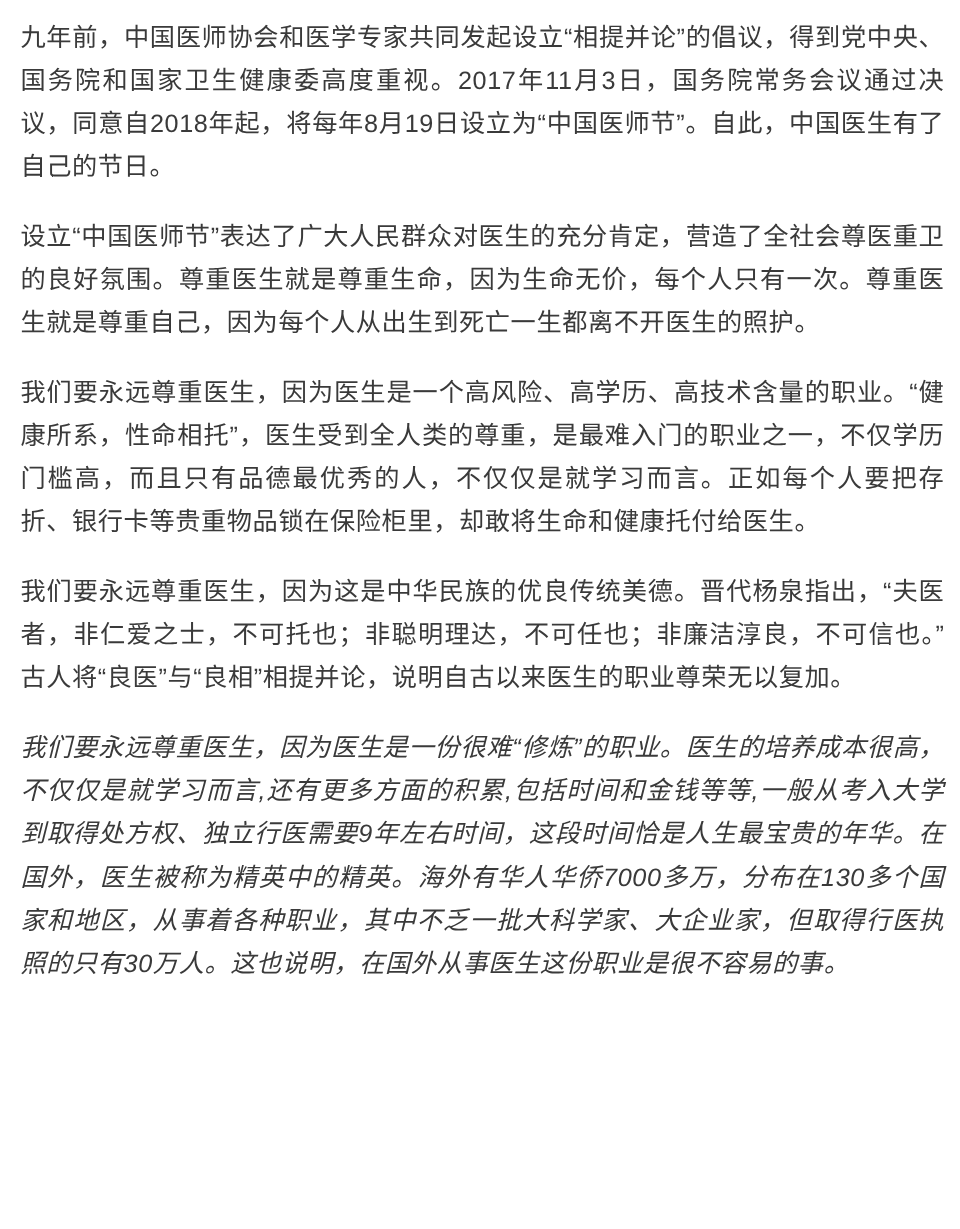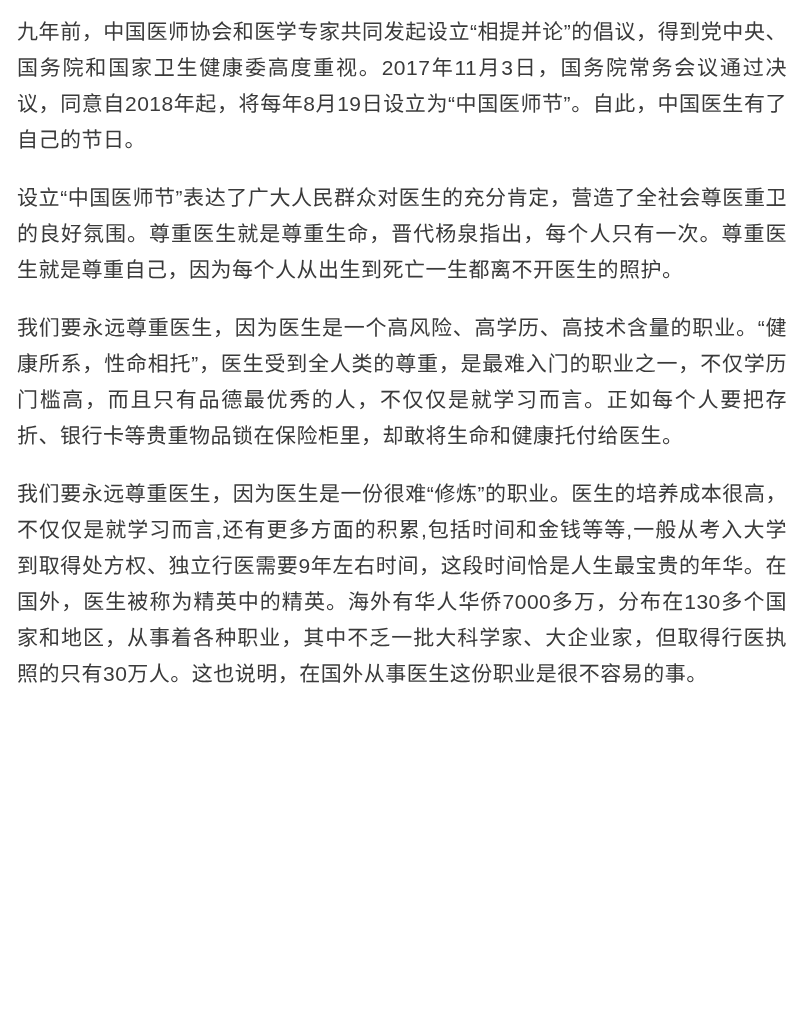--- a/index.html
+++ b/index.html
@@ -21,23 +21,25 @@
     line-height: 36px;
     text-align: justify;
     letter-spacing: 0.5px;
     word-break: break-all;
   }
   .article p {
     margin: 0 0 22px 0;
   }
   .article p:last-child {
     margin-bottom: 16px;
+    font-style: italic;
   }
 </style>
 </head>
 <body>
 
 <div class="article">
   <p>九年前，中国医师协会和医学专家共同发起设立“相提并论”的倡议，得到党中央、国务院和国家卫生健康委高度重视。2017年11月3日，国务院常务会议通过决议，同意自2018年起，将每年8月19日设立为“中国医师节”。自此，中国医生有了自己的节日。</p>
-  <p>设立“中国医师节”表达了广大人民群众对医生的充分肯定，营造了全社会尊医重卫的良好氛围。尊重医生就是尊重生命，晋代杨泉指出，每个人只有一次。尊重医生就是尊重自己，因为每个人从出生到死亡一生都离不开医生的照护。</p>
+  <p>设立“中国医师节”表达了广大人民群众对医生的充分肯定，营造了全社会尊医重卫的良好氛围。尊重医生就是尊重生命，因为生命无价，每个人只有一次。尊重医生就是尊重自己，因为每个人从出生到死亡一生都离不开医生的照护。</p>
   <p>我们要永远尊重医生，因为医生是一个高风险、高学历、高技术含量的职业。“健康所系，性命相托”，医生受到全人类的尊重，是最难入门的职业之一，不仅学历门槛高，而且只有品德最优秀的人，不仅仅是就学习而言。正如每个人要把存折、银行卡等贵重物品锁在保险柜里，却敢将生命和健康托付给医生。</p>
+  <p>我们要永远尊重医生，因为这是中华民族的优良传统美德。晋代杨泉指出，“夫医者，非仁爱之士，不可托也；非聪明理达，不可任也；非廉洁淳良，不可信也。”古人将“良医”与“良相”相提并论，说明自古以来医生的职业尊荣无以复加。</p>
   <p>我们要永远尊重医生，因为医生是一份很难“修炼”的职业。医生的培养成本很高，不仅仅是就学习而言,还有更多方面的积累,包括时间和金钱等等,一般从考入大学到取得处方权、独立行医需要9年左右时间，这段时间恰是人生最宝贵的年华。在国外，医生被称为精英中的精英。海外有华人华侨7000多万，分布在130多个国家和地区，从事着各种职业，其中不乏一批大科学家、大企业家，但取得行医执照的只有30万人。这也说明，在国外从事医生这份职业是很不容易的事。</p>
 </div>
 
 </body></html>

